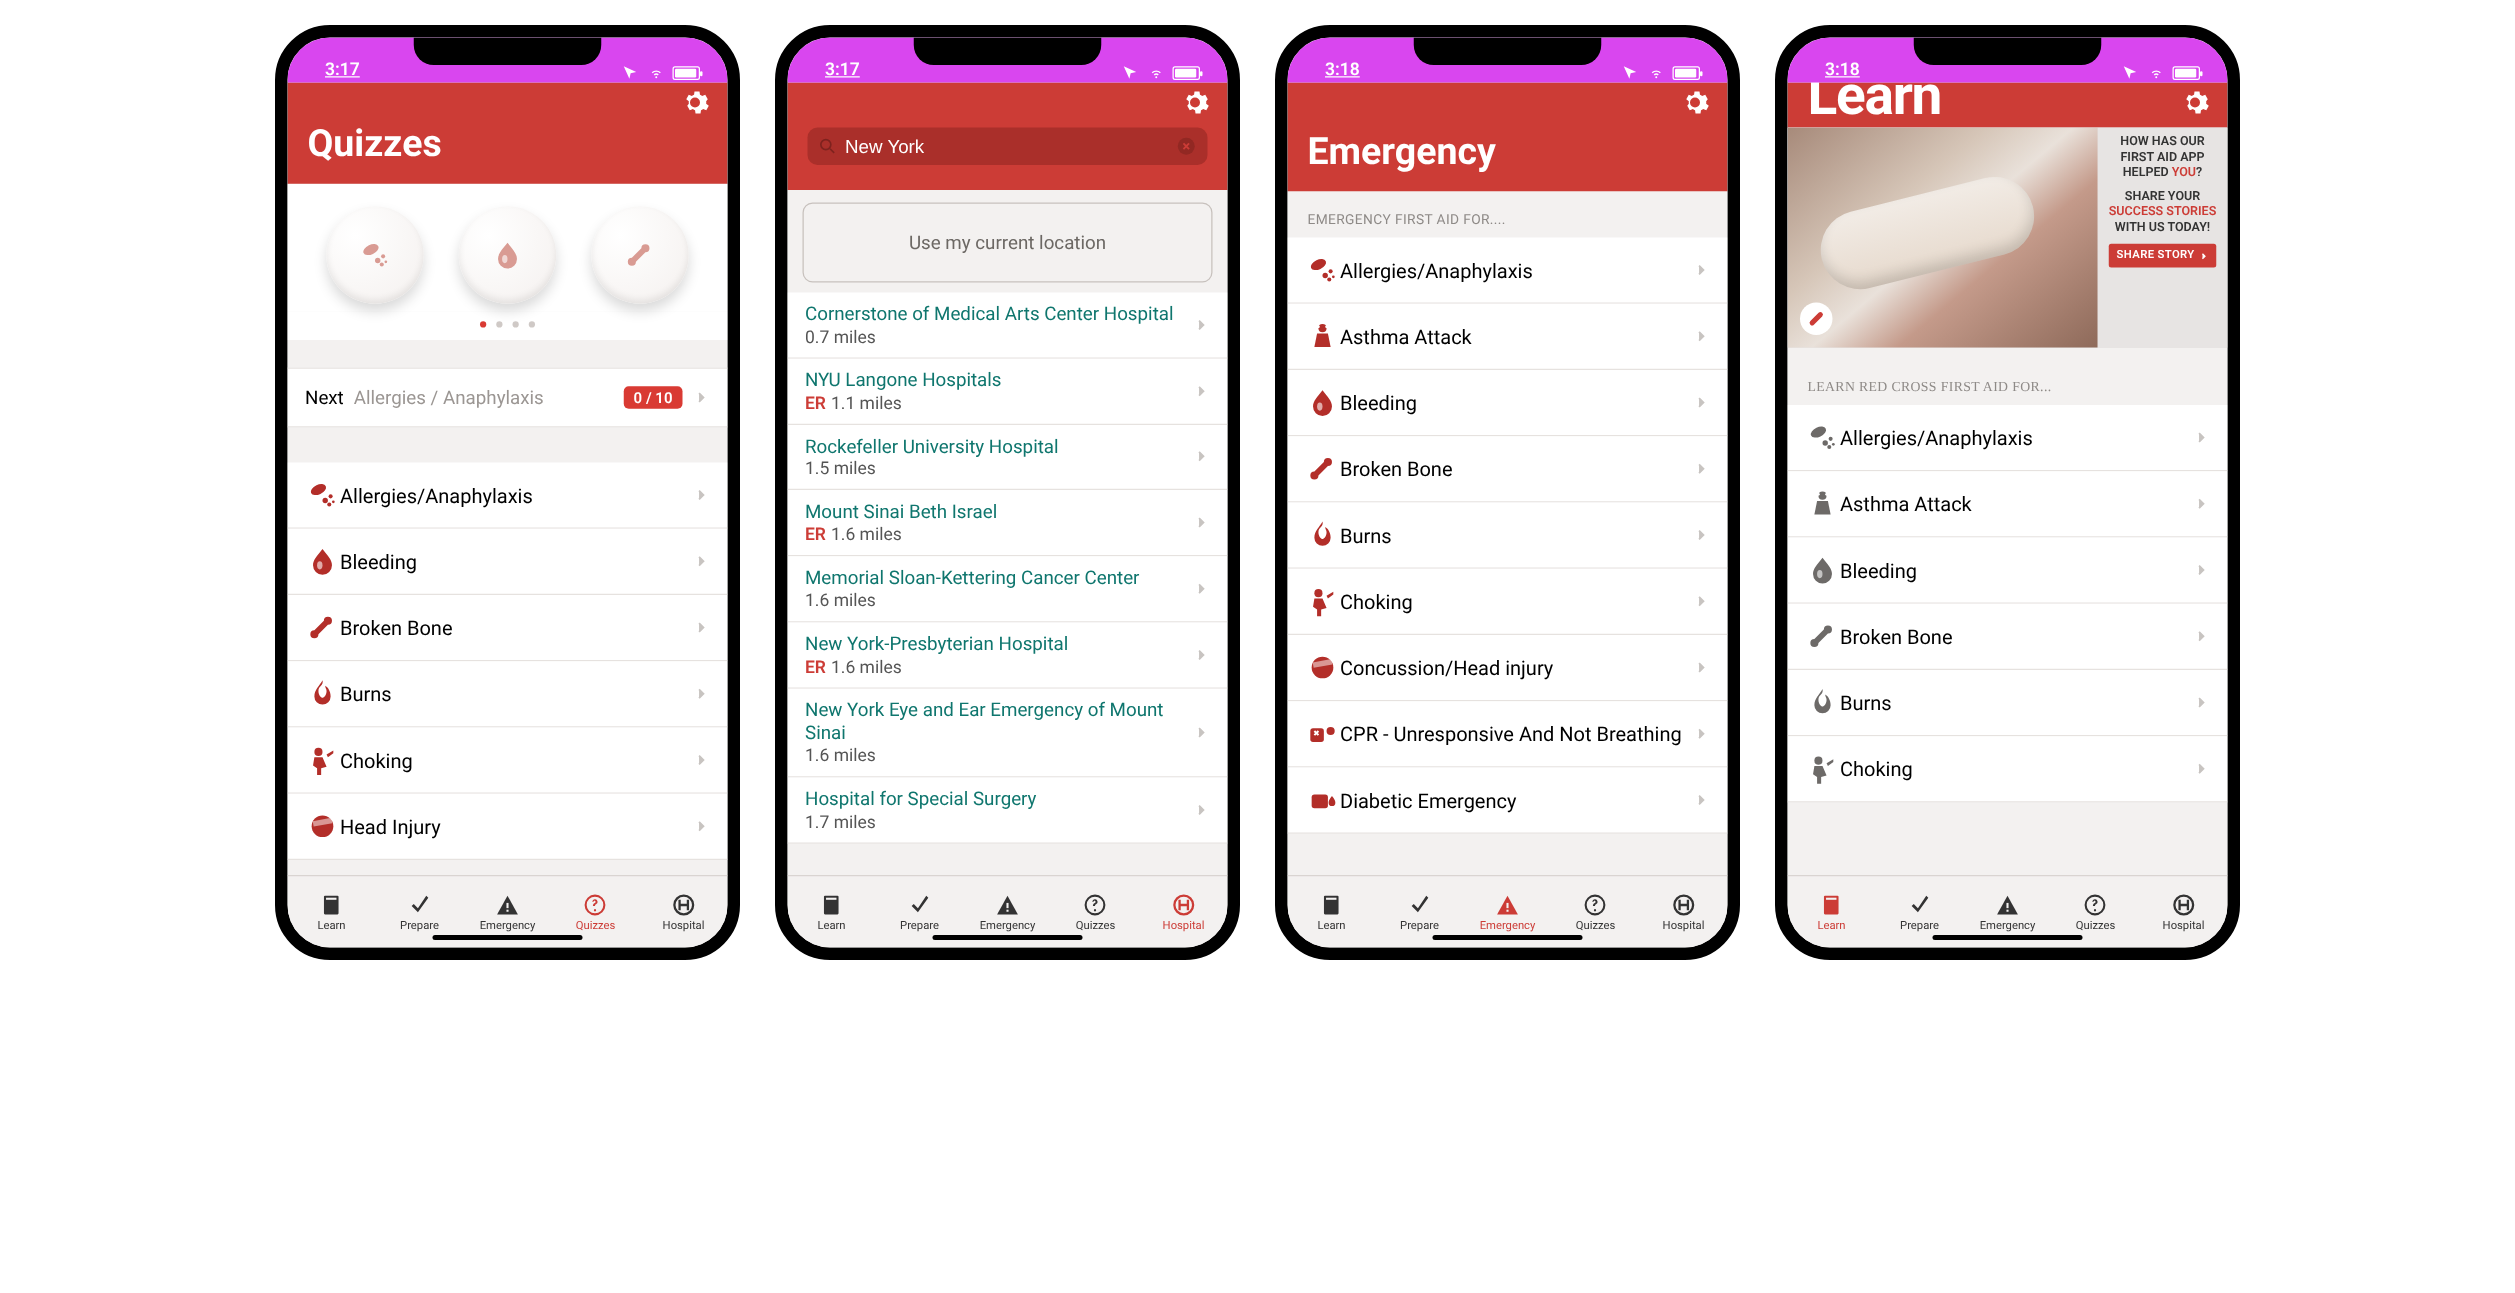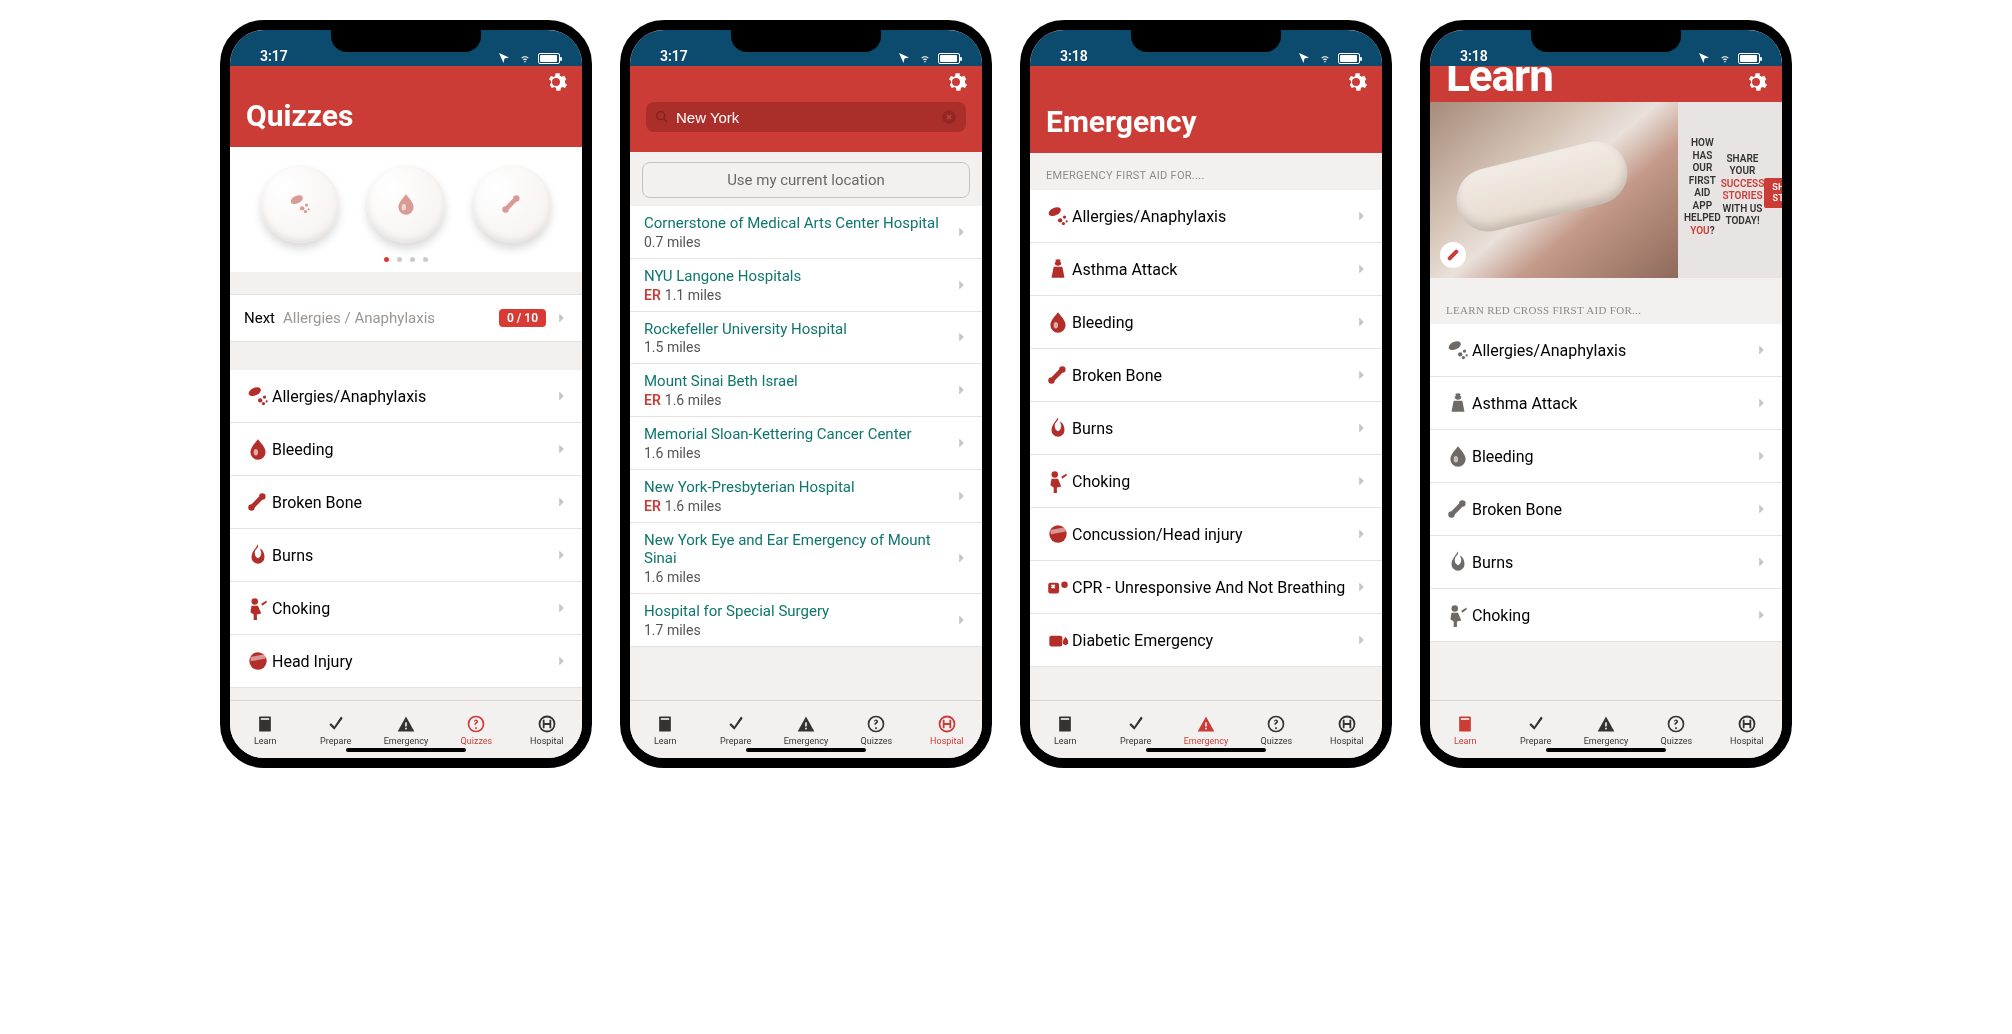--- a/index.html
+++ b/index.html
@@ -45,21 +45,21 @@
     height: 36px;
     display: flex;
     align-items: flex-end;
     justify-content: space-between;
     padding: 0 22px 2px 30px;
     font-size: 14px;
     font-weight: 600;
     position: relative;
     z-index: 15;
   }
-  .status-bar.red { background: #0c4a6e; color: #fff; }
+  .status-bar.red { background: #d946ef; color: #fff; text-decoration: underline; }
   .status-right { display: flex; align-items: center; gap: 5px; }
   .status-right svg { width: 16px; height: 12px; }
   .battery { width: 22px; height: 11px; border: 1px solid currentColor; border-radius: 2px; position: relative; }
   .battery::after { content: ""; position: absolute; right: -3px; top: 3px; width: 2px; height: 4px; background: currentColor; border-radius: 1px; }
   .battery-fill { position: absolute; left: 1px; top: 1px; bottom: 1px; width: 85%; background: currentColor; border-radius: 1px; }
 
   .header-red {
     background: #cc3c36;
     color: #fff;
     padding: 6px 16px 14px;
@@ -139,21 +139,21 @@
     flex:1; background:transparent; border:none; outline:none;
     color:#fff; font-size:15px;
   }
   .search-field input::placeholder { color:#e8c7c4; }
   .search-icon, .clear-icon { color:#7e221e; }
   .loc-btn {
     margin:10px 12px 8px;
     border:1px solid #c7c1bd;
     border-radius:8px;
     text-align:center;
-    padding:8px;
+    padding:22px;
     font-size:15px;
     color:#6c6864;
     background:#f3f1f0;
   }
   .hosp-row {
     background:#fff;
     border-bottom:1px solid #e6e2df;
     padding:8px 14px;
     display:flex; align-items:center;
   }
@@ -177,21 +177,21 @@
   .arm {
     position:absolute; left:10%; top:30%; width:70%; height:36%;
     background:linear-gradient(180deg,#f2ece6,#e6d9cc);
     border-radius:40px;
     transform:rotate(-14deg);
     box-shadow:inset 0 -6px 10px rgba(0,0,0,0.15);
   }
   .banner-side {
     width:104px;
     background:#e7e4e3;
-    display:flex; flex-direction:row;
+    display:flex; flex-direction:column;
     align-items:center;
     padding:6px 6px;
     font-size:10px;
     text-align:center;
     color:#333;
     line-height:1.25;
     font-weight:600;
   }
   .banner-side .q { margin-bottom:6px; }
   .banner-side .you { color:#cc3c36; }

